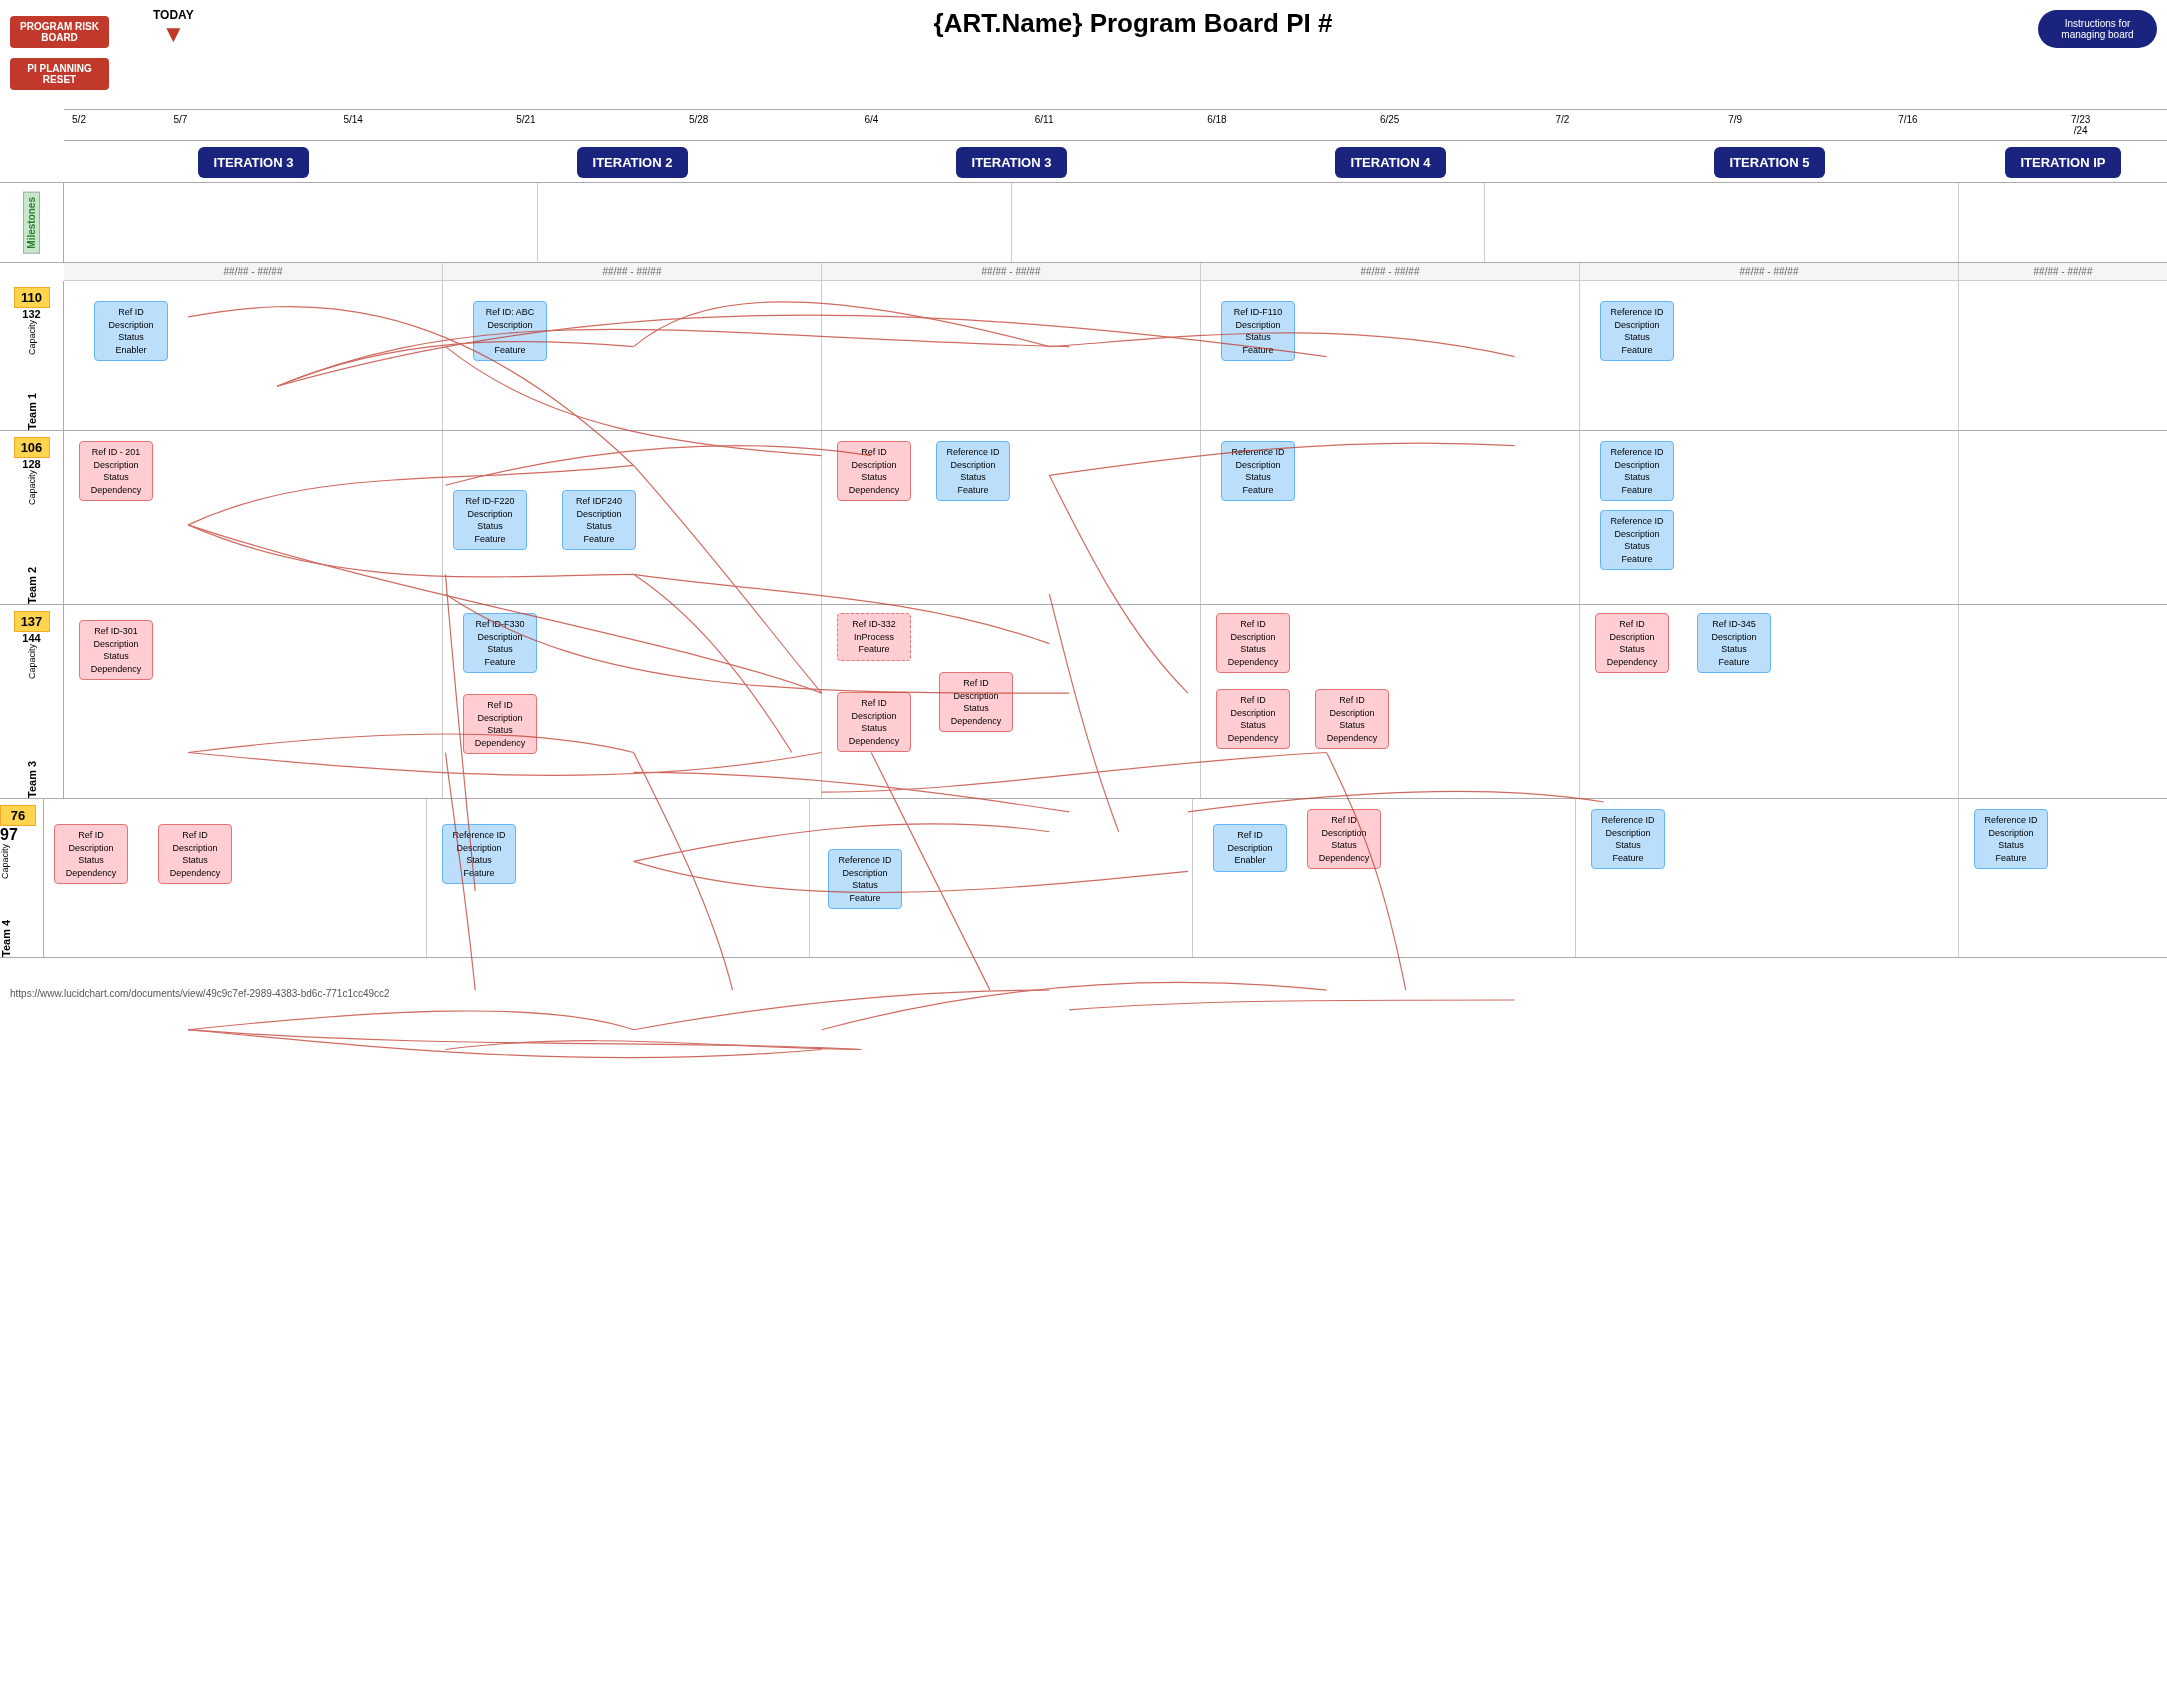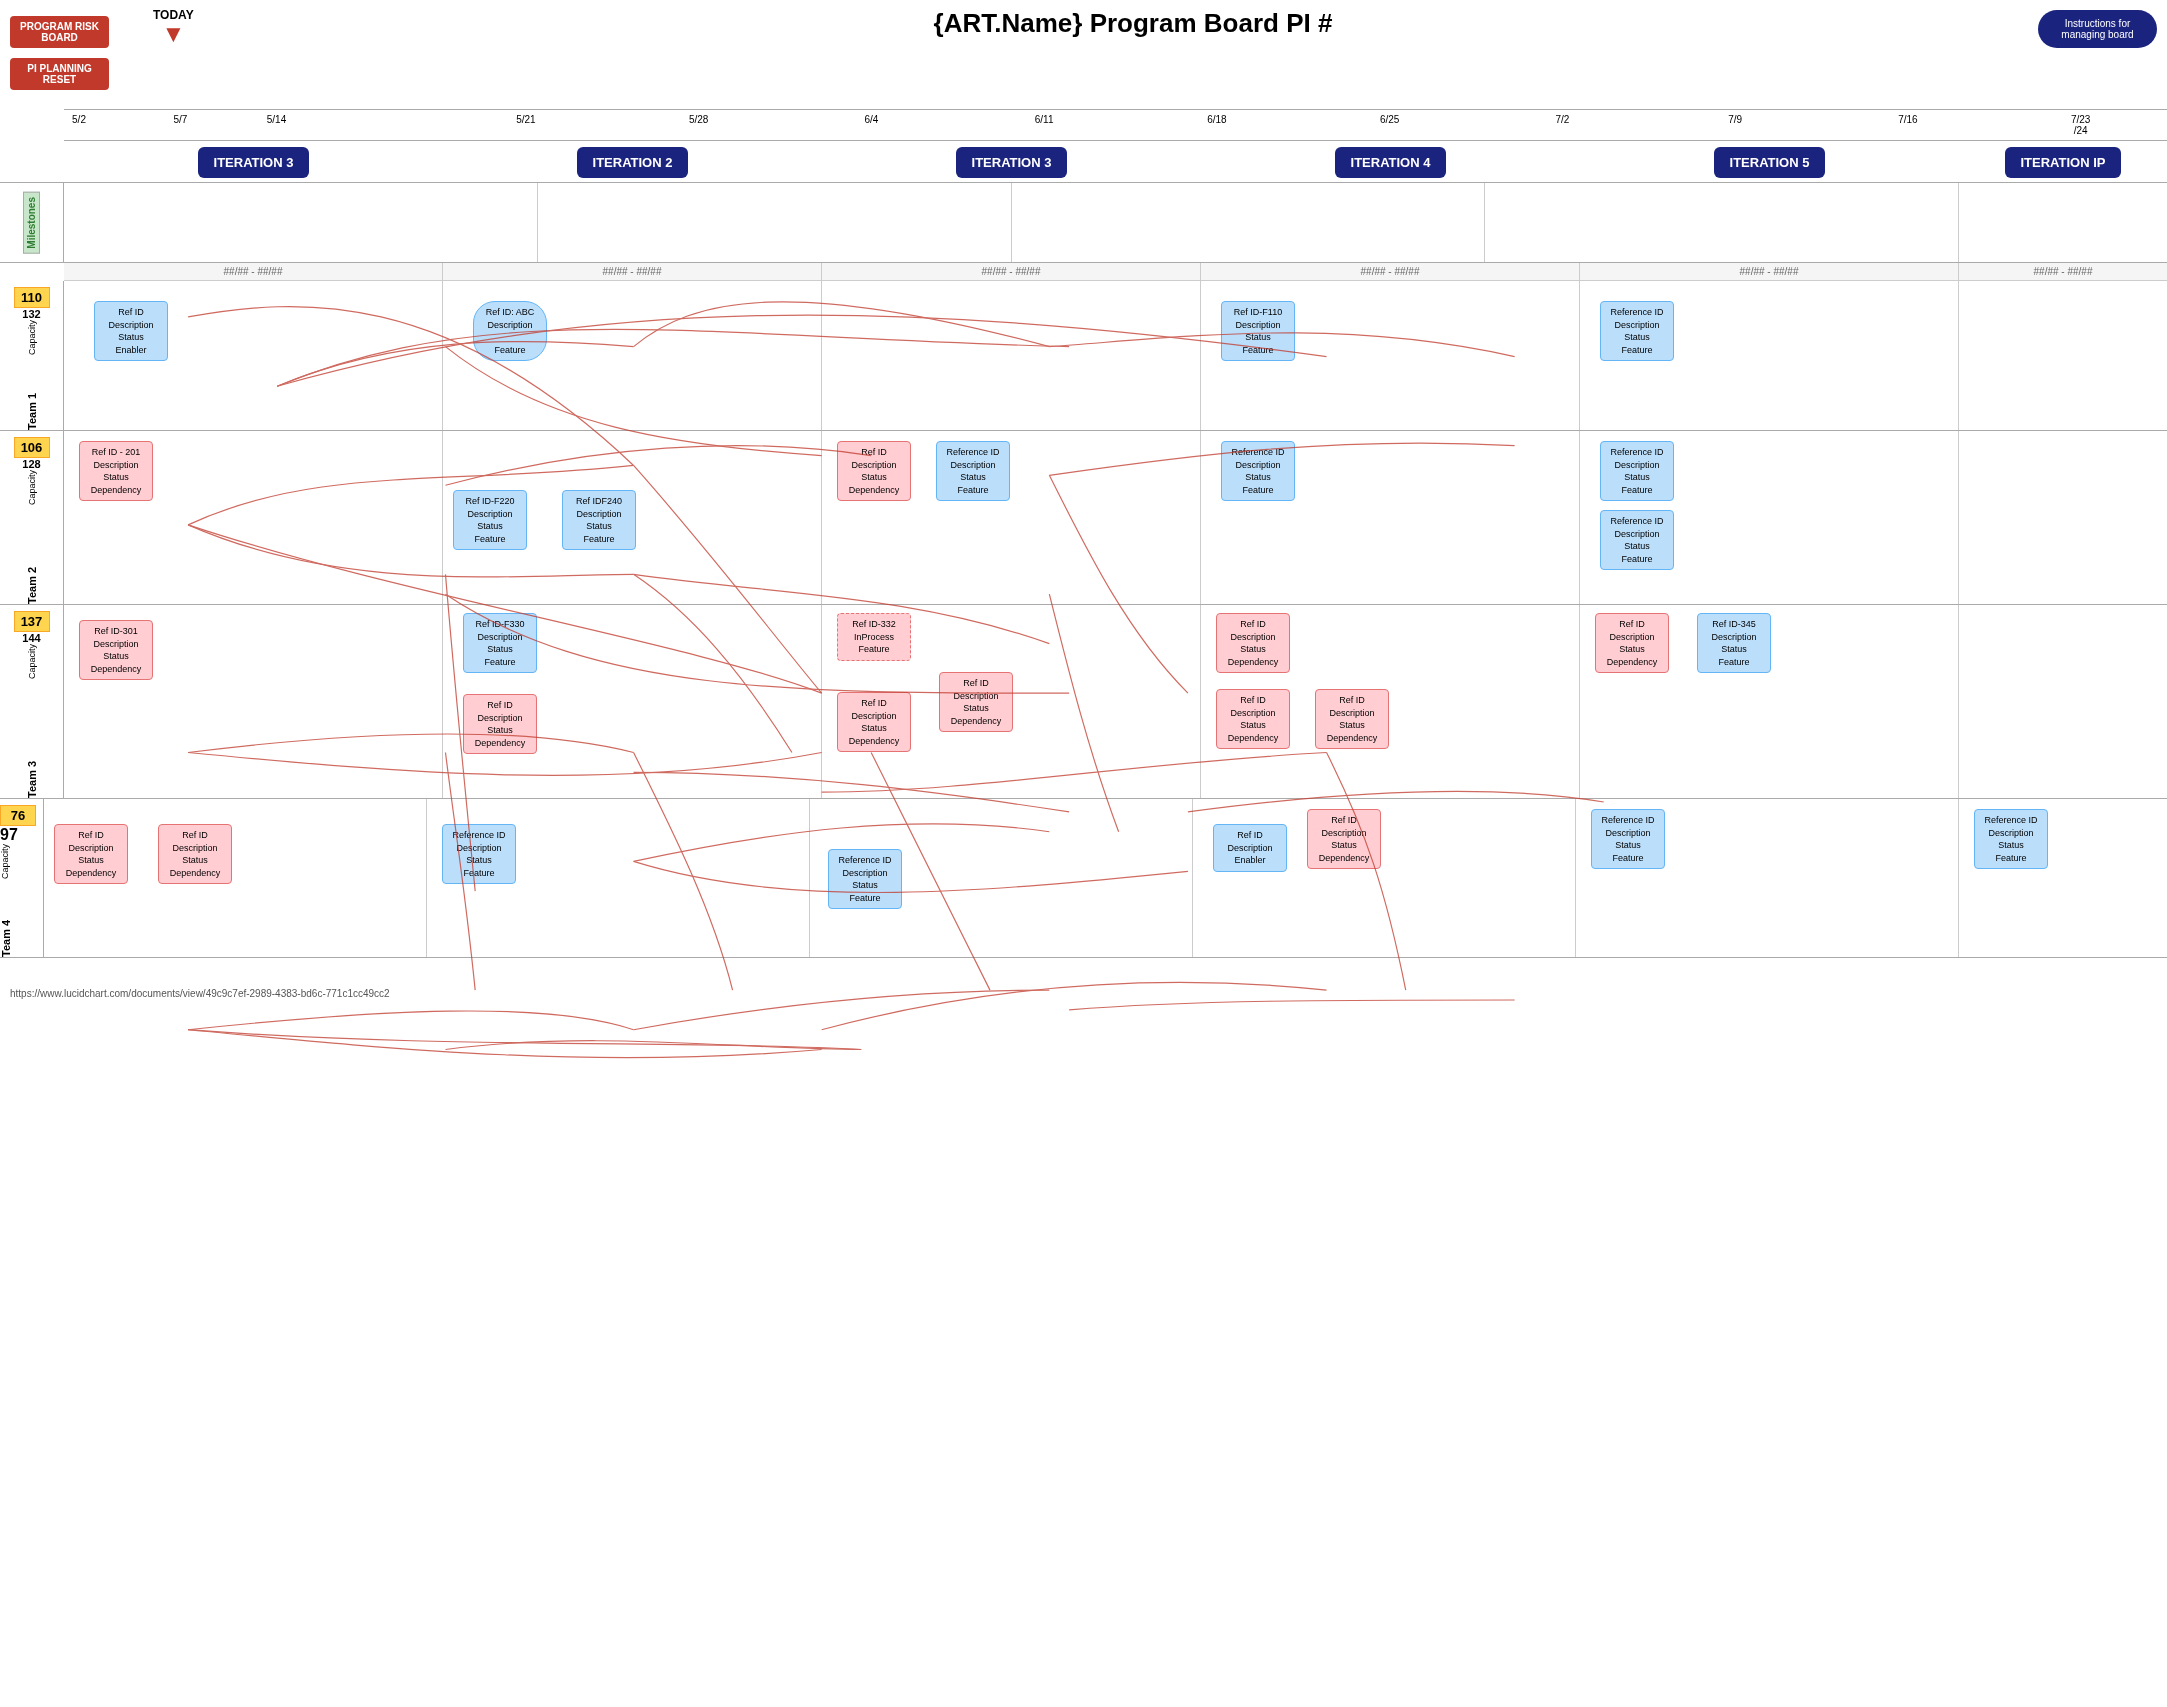--- a/index.html
+++ b/index.html
@@ -51,21 +51,21 @@
     <div style="flex:1; text-align:center;">
       <div class="page-title">{ART.Name} Program Board PI #</div>
     </div>
 
     <div class="instructions-btn">Instructions for managing board</div>
   </div>
 
   <div style="display:flex; margin-left:64px; padding: 4px 0; border-top:1px solid #aaa; border-bottom:1px solid #aaa;">
     <div style="width:30px; font-size:10px; text-align:center;">5/2</div>
     <div style="flex:1; font-size:10px; text-align:center;">5/7</div>
-    <div style="flex:1; font-size:10px; text-align:left;">5/14</div>
+    <div style="flex:1; font-size:10px; text-align:center;">5/14</div>
     <div style="flex:1; font-size:10px; text-align:center;">5/21</div>
     <div style="flex:1; font-size:10px; text-align:center;">5/28</div>
     <div style="flex:1; font-size:10px; text-align:center;">6/4</div>
     <div style="flex:1; font-size:10px; text-align:center;">6/11</div>
     <div style="flex:1; font-size:10px; text-align:center;">6/18</div>
     <div style="flex:1; font-size:10px; text-align:center;">6/25</div>
     <div style="flex:1; font-size:10px; text-align:center;">7/2</div>
     <div style="flex:1; font-size:10px; text-align:center;">7/9</div>
     <div style="flex:1; font-size:10px; text-align:center;">7/16</div>
     <div style="flex:1; font-size:10px; text-align:center;">7/23<br>/24</div>
@@ -122,21 +122,21 @@
       <div style="writing-mode:vertical-rl; transform:rotate(180deg); font-size:9px;">Capacity</div>
       <div style="writing-mode:vertical-rl; transform:rotate(180deg); font-size:11px; font-weight:bold; flex:1; display:flex; align-items:center; margin-top:8px;">Team 1</div>
     </div>
 
     <div style="flex:1; position:relative; display:flex;">
 
       <div style="flex:1; border-right:1px solid #ccc; position:relative; min-height:149px;">
         <div class="card card-blue" style="position:absolute; left:30px; top:20px; white-space:pre-line;">Ref ID<br>Description<br>Status<br>Enabler</div>
       </div>
       <div style="flex:1; border-right:1px solid #ccc; position:relative;">
-        <div class="card card-blue" style="position:absolute; left:30px; top:20px; white-space:pre-line;border-radius:22px;">Ref ID: ABC<br>Description<br><br>Feature</div>
+        <div class="card card-blue" style="position:absolute; left:30px; top:20px; white-space:pre-line;">Ref ID: ABC<br>Description<br><br>Feature</div>
       </div>
       <div style="flex:1; border-right:1px solid #ccc; position:relative;"></div>
       <div style="flex:1; border-right:1px solid #ccc; position:relative;">
         <div class="card card-blue" style="position:absolute; left:20px; top:20px; white-space:pre-line;">Ref ID-F110<br>Description<br>Status<br>Feature</div>
       </div>
       <div style="flex:1; border-right:1px solid #ccc; position:relative;">
         <div class="card card-blue" style="position:absolute; left:20px; top:20px; white-space:pre-line;">Reference ID<br>Description<br>Status<br>Feature</div>
       </div>
       <div style="flex:0 0 208px; position:relative;"></div>
     </div>

